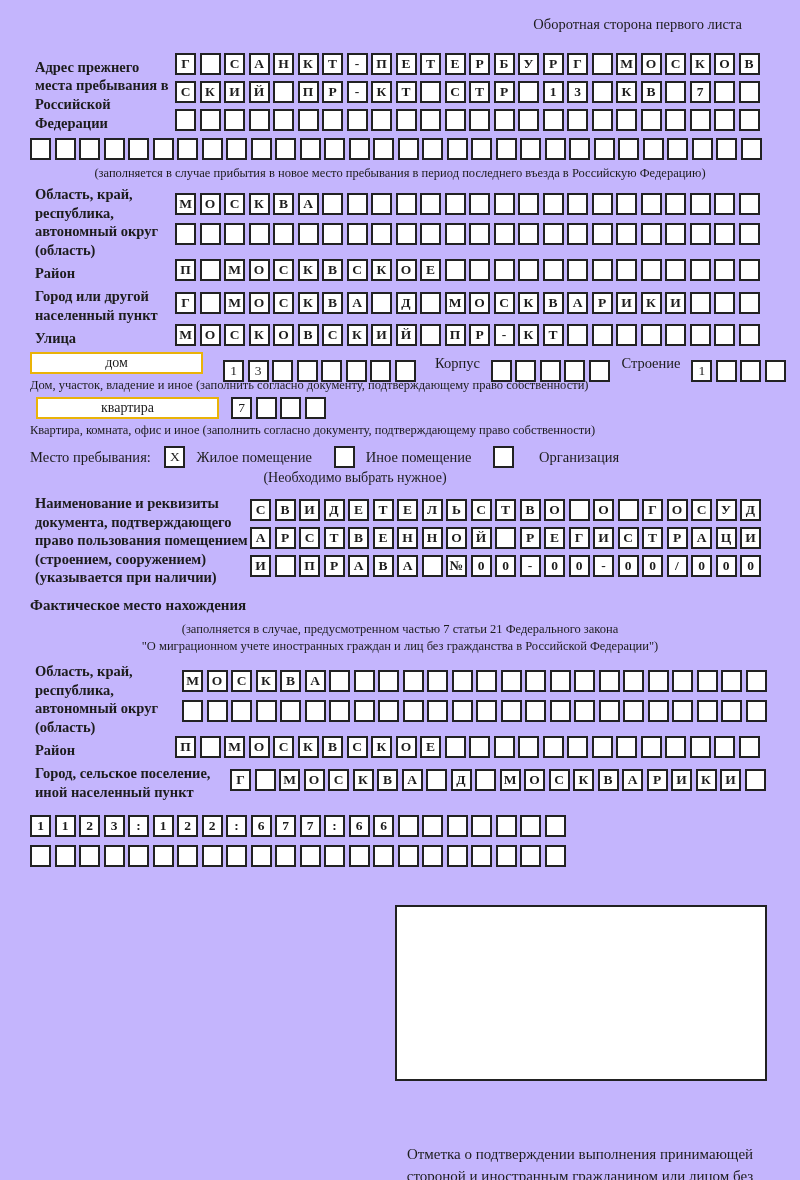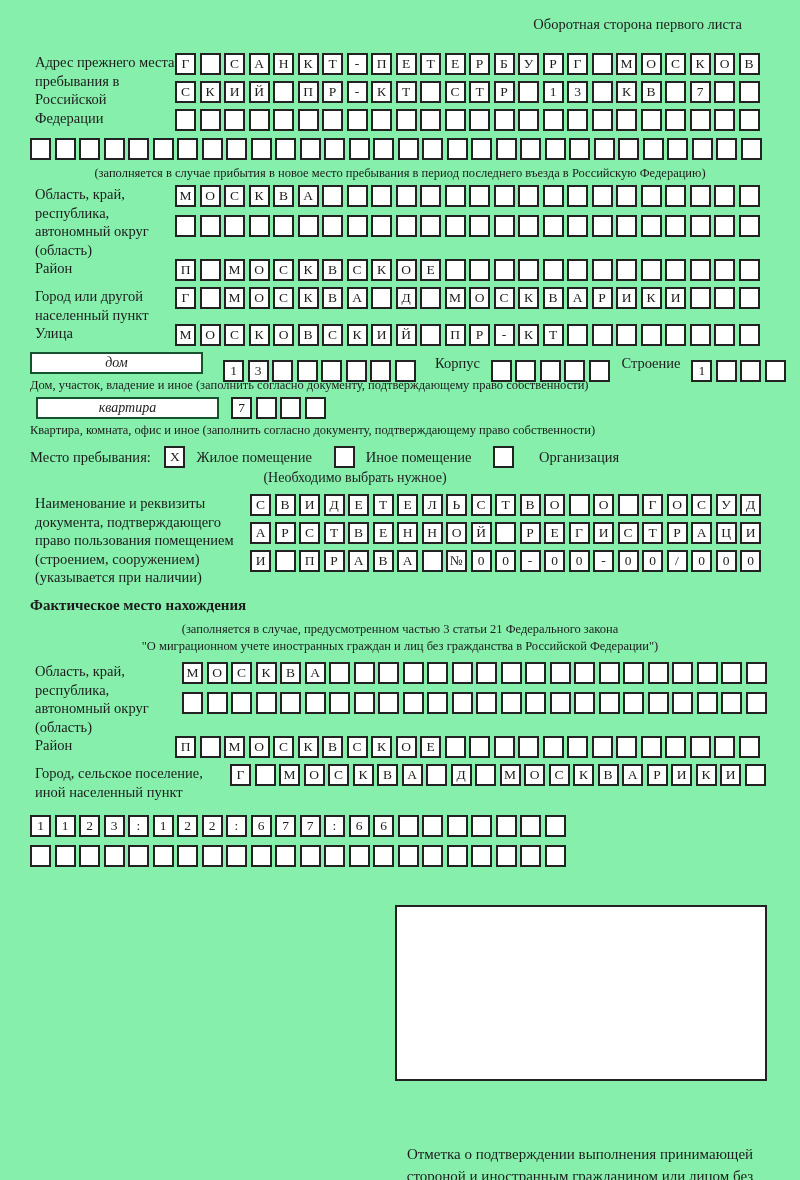--- a/index.html
+++ b/index.html
@@ -1,37 +1,37 @@
 <!DOCTYPE html>
 <html><head>
 <meta charset="utf-8">
 <style>
   html,body{margin:0;padding:0;background:#ffffff;}
-  .page{position:relative;width:800px;height:1180px;background:#86efac;overflow:hidden;
+  .page{position:relative;width:800px;height:1180px;background:#c4b5fd;overflow:hidden;
         font-family:"Liberation Serif","DejaVu Serif",serif;color:#1c1c1c;}
   .inner{padding:0 0 0 30px;}
   .header-note{padding:16px 58px 0 0;text-align:right;font-size:14.5px;margin-bottom:20px;}
-  .fieldrow{display:flex;align-items:flex-start;}
+  .fieldrow{display:flex;align-items:center;font-weight:bold;}
   .lbl{font-size:14.5px;line-height:1.28;flex:0 0 auto;padding-left:5px;box-sizing:border-box;}
   .w145{width:145px;}
   .w215{width:220px;}
   .w200{width:200px;}
   .w185{width:185px;}
   .rows{flex:0 0 auto;}
   .cellrow{white-space:nowrap;height:22px;margin-bottom:6px;}
   .cellrow.mb8{margin-bottom:8px;}
   .cell{display:inline-block;box-sizing:border-box;width:21px;height:22px;border:2px solid #222;
         margin-right:3.5px;text-align:center;font-size:13.5px;line-height:18px;vertical-align:top;
         background:#fff;}
   .fullrow{margin-top:1px;}
   .caption{font-size:12.5px;margin:0 0 4px 0;}
   .caption.center{text-align:center;margin-right:30px;}
   .section-title{text-align:center;font-weight:bold;font-size:15.5px;margin:8px 30px 10px 0;}
-  .widebox{display:inline-block;box-sizing:border-box;height:22px;border:2px solid #14532d;
-           text-align:center;font-size:14px;line-height:18px;vertical-align:top;background:#fff;font-style:italic;}
+  .widebox{display:inline-block;box-sizing:border-box;height:22px;border:2px solid #eab308;
+           text-align:center;font-size:14px;line-height:18px;vertical-align:top;background:#fff;}
   .houserow{white-space:nowrap;height:22px;margin-bottom:4px;}
   .inline-lbl{display:inline-block;font-size:14.5px;line-height:22px;vertical-align:top;margin:0 7px 0 4px;}
   .stayrow{white-space:nowrap;height:22px;margin:8px 0 2px 0;font-size:14.5px;}
   .stayrow .cellrow{display:inline-block;margin:0 4px;}
   .opt{display:inline-block;line-height:22px;vertical-align:top;margin-right:14px;}
   .note-center{text-align:center;font-size:14px;margin:2px 120px 8px 0;}
   .subtitle{text-align:left;font-weight:bold;font-size:15px;margin:10px 30px 8px 0;}
   .subcap{text-align:center;font-size:12.5px;margin:0 30px 2px 0;}
   .markbox{position:absolute;left:395px;top:905px;width:372px;height:176px;border:2px solid #222;
            box-sizing:border-box;background:#fff;}
@@ -115,21 +115,21 @@
     <div class="fieldrow">
       <div class="lbl w215">Наименование и реквизиты документа, подтверждающего право пользования помещением (строением, сооружением) (указывается при наличии)</div>
       <div class="rows">
         <div class="cellrow"><span class="cell">С</span><span class="cell">В</span><span class="cell">И</span><span class="cell">Д</span><span class="cell">Е</span><span class="cell">Т</span><span class="cell">Е</span><span class="cell">Л</span><span class="cell">Ь</span><span class="cell">С</span><span class="cell">Т</span><span class="cell">В</span><span class="cell">О</span><span class="cell"></span><span class="cell">О</span><span class="cell"></span><span class="cell">Г</span><span class="cell">О</span><span class="cell">С</span><span class="cell">У</span><span class="cell">Д</span></div>
         <div class="cellrow"><span class="cell">А</span><span class="cell">Р</span><span class="cell">С</span><span class="cell">Т</span><span class="cell">В</span><span class="cell">Е</span><span class="cell">Н</span><span class="cell">Н</span><span class="cell">О</span><span class="cell">Й</span><span class="cell"></span><span class="cell">Р</span><span class="cell">Е</span><span class="cell">Г</span><span class="cell">И</span><span class="cell">С</span><span class="cell">Т</span><span class="cell">Р</span><span class="cell">А</span><span class="cell">Ц</span><span class="cell">И</span></div>
         <div class="cellrow"><span class="cell">И</span><span class="cell"></span><span class="cell">П</span><span class="cell">Р</span><span class="cell">А</span><span class="cell">В</span><span class="cell">А</span><span class="cell"></span><span class="cell">№</span><span class="cell">0</span><span class="cell">0</span><span class="cell">-</span><span class="cell">0</span><span class="cell">0</span><span class="cell">-</span><span class="cell">0</span><span class="cell">0</span><span class="cell">/</span><span class="cell">0</span><span class="cell">0</span><span class="cell">0</span></div>
       </div>
     </div>
 
     <div class="subtitle">Фактическое место нахождения</div>
-    <div class="subcap">(заполняется в случае, предусмотренном частью 3 статьи 21 Федерального закона</div>
+    <div class="subcap">(заполняется в случае, предусмотренном частью 7 статьи 21 Федерального закона</div>
     <div class="subcap" style="margin-bottom:8px;">"О миграционном учете иностранных граждан и лиц без гражданства в Российской Федерации")</div>
 
     <div class="fieldrow">
       <div class="lbl w145" style="width:152px;">Область, край, республика, автономный округ (область)</div>
       <div class="rows">
         <div class="cellrow mb8"><span class="cell">М</span><span class="cell">О</span><span class="cell">С</span><span class="cell">К</span><span class="cell">В</span><span class="cell">А</span><span class="cell"></span><span class="cell"></span><span class="cell"></span><span class="cell"></span><span class="cell"></span><span class="cell"></span><span class="cell"></span><span class="cell"></span><span class="cell"></span><span class="cell"></span><span class="cell"></span><span class="cell"></span><span class="cell"></span><span class="cell"></span><span class="cell"></span><span class="cell"></span><span class="cell"></span><span class="cell"></span></div>
         <div class="cellrow"><span class="cell"></span><span class="cell"></span><span class="cell"></span><span class="cell"></span><span class="cell"></span><span class="cell"></span><span class="cell"></span><span class="cell"></span><span class="cell"></span><span class="cell"></span><span class="cell"></span><span class="cell"></span><span class="cell"></span><span class="cell"></span><span class="cell"></span><span class="cell"></span><span class="cell"></span><span class="cell"></span><span class="cell"></span><span class="cell"></span><span class="cell"></span><span class="cell"></span><span class="cell"></span><span class="cell"></span></div>
       </div>
     </div>
 

